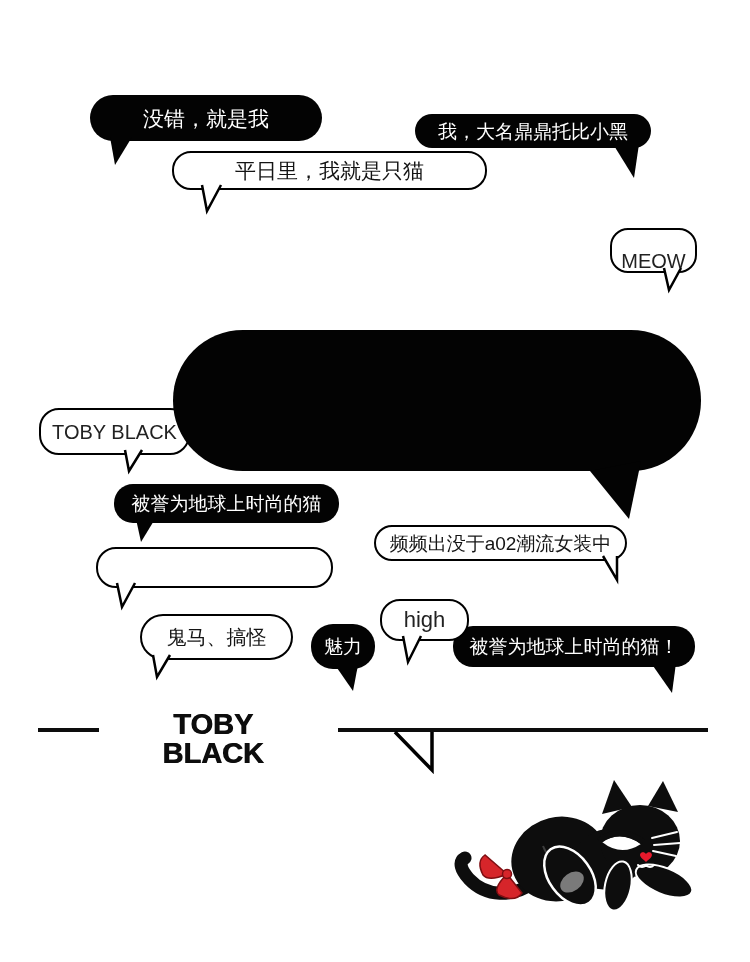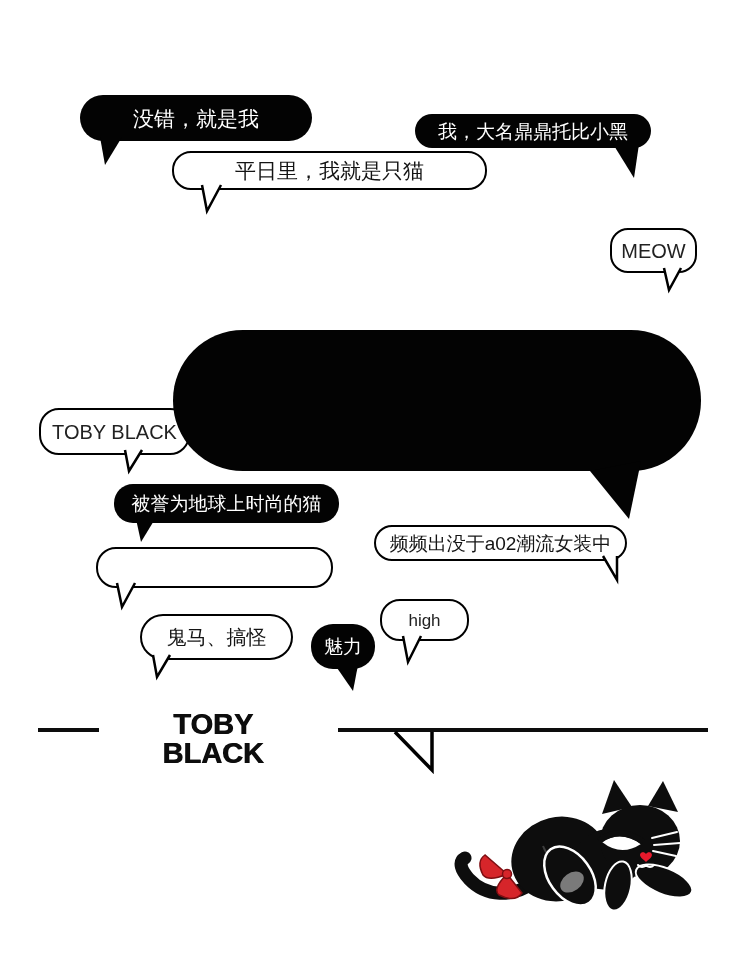--- a/index.html
+++ b/index.html
@@ -21,21 +21,21 @@
     position:absolute;color:#0d0d0d;font-weight:bold;font-size:29px;line-height:1;
     text-shadow:0.8px 0 0 #0d0d0d;text-align:center;letter-spacing:0;
   }
   svg{display:block;overflow:visible;}
 </style>
 </head>
 <body>
 
 <div id="stage">
 
-  <div class="bubble black" style="left:80px;top:95px;width:232px;height:46px;border-radius:23px;font-size:21px;">
+  <div class="bubble black" style="left:90px;top:95px;width:232px;height:46px;border-radius:23px;font-size:21px;">
     <span>没错，就是我</span>
     <svg class="tail" style="left:20px;top:calc(100% - 4px);" width="26" height="30" viewBox="0 0 26 30">
       <polygon points="0,0 22,0 5,28" fill="#030303"></polygon>
     </svg>
   </div>
 
   <div class="bubble black" style="left:415px;top:114px;width:236px;height:34px;border-radius:17px;font-size:19px;">
     <span>我，大名鼎鼎托比小黑</span>
     <svg class="tail" style="left:198px;top:calc(100% - 4px);" width="28" height="36" viewBox="0 0 28 36">
       <polygon points="0,0 26,0 21,34" fill="#030303"></polygon>
@@ -50,21 +50,21 @@
   </div>
 
 
   <div class="bubble white" style="left:39px;top:408px;width:151px;height:47px;border-radius:20px;font-size:20px;color:#222;">
     <span>TOBY BLACK</span>
     <svg class="tail" style="left:82px;top:calc(100% - 4px);" width="22" height="25" viewBox="0 0 22 25">
       <path d="M2,1 L6,22 L19,1" fill="#ffffff" stroke="#000000" stroke-width="2.5"></path>
     </svg>
   </div>
 
-  <div class="bubble white" style="left:610px;top:228px;width:87px;height:45px;border-radius:18px;font-size:20px;color:#222;">
+  <div class="bubble white" style="left:610px;top:228px;width:87px;height:45px;border-radius:18px;font-size:20px;color:#222;align-items:flex-end;">
     <span>MEOW</span>
     <svg class="tail" style="left:50px;top:calc(100% - 4px);" width="22" height="26" viewBox="0 0 22 26">
       <path d="M2,1 L7,23 L19,1" fill="#ffffff" stroke="#000000" stroke-width="2.5"></path>
     </svg>
   </div>
 
   <div class="bubble black big" style="left:173px;top:330px;width:528px;height:141px;border-radius:70px;font-size:38px;">
     <svg class="tail" style="left:415px;top:calc(100% - 12px);" width="75" height="62" viewBox="0 0 75 62">
       <polygon points="2,12 53,2 41,60" fill="#030303"></polygon>
     </svg>
@@ -97,22 +97,28 @@
     </svg>
   </div>
 
   <div class="bubble black" style="left:311px;top:624px;width:64px;height:45px;border-radius:22px;font-size:19px;">
     <span>魅力</span>
     <svg class="tail" style="left:24px;top:calc(100% - 4px);" width="26" height="28" viewBox="0 0 26 28">
       <polygon points="0,0 23,0 18,26" fill="#030303"></polygon>
     </svg>
   </div>
 
+  <div class="bubble black" style="left:453px;top:626px;width:242px;height:41px;border-radius:20px;font-size:19px;">
+    <span>被誉为地球上时尚的猫！</span>
+    <svg class="tail" style="left:198px;top:calc(100% - 4px);" width="28" height="32" viewBox="0 0 28 32">
+      <polygon points="0,0 25,0 21,30" fill="#030303"></polygon>
+    </svg>
+  </div>
 
-  <div class="bubble white" style="left:380px;top:599px;width:89px;height:42px;border-radius:20px;font-size:17px;color:#222;text-align:right;">
+  <div class="bubble white" style="left:380px;top:599px;width:89px;height:42px;border-radius:20px;font-size:22px;color:#222;text-align:right;">
     <span>high</span>
     <svg class="tail" style="left:19px;top:calc(100% - 4px);" width="23" height="30" viewBox="0 0 23 30">
       <path d="M2,1 L7,27 L20,1" fill="#ffffff" stroke="#000000" stroke-width="2.5"></path>
     </svg>
   </div>
 
   <div class="hline" style="left:38px;top:728px;width:61px;"></div>
   <div class="brand-big" style="left:120px;top:710px;width:186px;">TOBY BLACK</div>
   <div class="hline" style="left:338px;top:728px;width:370px;"></div>
   <svg class="tail" style="left:394px;top:732px;" width="42" height="42" viewBox="0 0 42 42">

